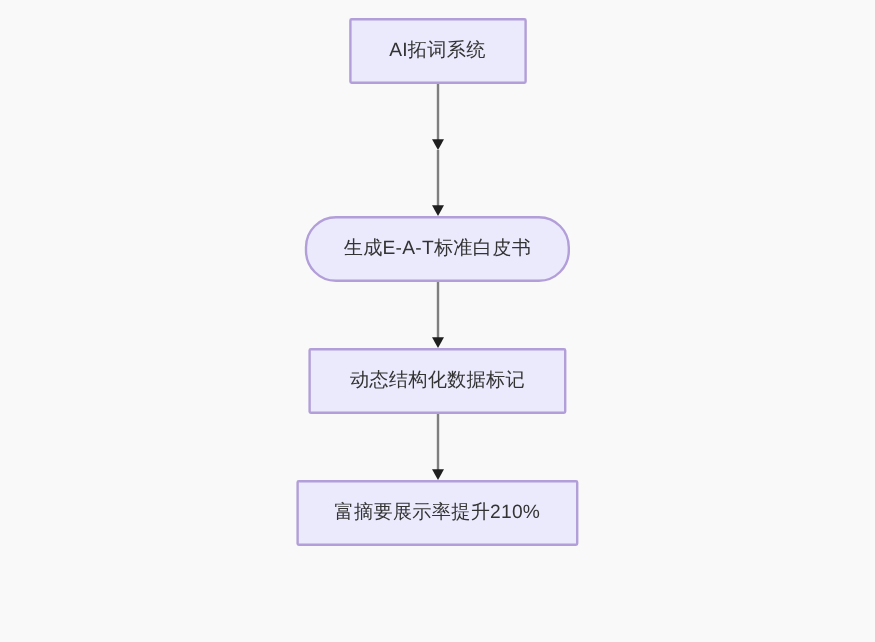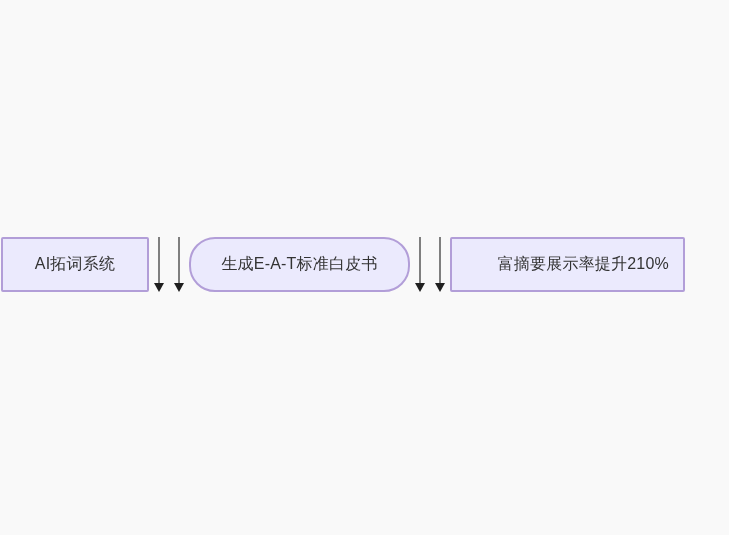--- a/index.html
+++ b/index.html
@@ -21,20 +21,21 @@
     background: #f9f9f9;
   }
 
   .flow-stack {
     position: absolute;
     left: 0;
     top: 0;
     width: 729px;
     height: 528px;
     display: flex;
+    flex-direction: column;
     align-items: center;
   }
 
   .flow-node {
     position: relative;
     box-sizing: border-box;
     background: #ebeafd;
     border: 2px solid #b29ed8;
     border-radius: 2px;
     height: 55px;
@@ -51,21 +52,21 @@
   .flow-node-label {
     display: block;
     padding: 0 14px;
   }
 
   
   .node-w1 { width: 148px; }
   .node-w2 { width: 190px; }
   .node-w3 { width: 221px; border-radius: 26px; }
   .node-w4 { width: 215px; }
-  .node-w5 { width: 235px; justify-content: flex-end; }
+  .node-w5 { width: 235px; }
 
   .flow-connector {
     position: relative;
     width: 20px;
     height: 55px;
     display: flex;
     justify-content: center;
   }
 
   .flow-connector .conn-line {
@@ -117,20 +118,23 @@
 
     <div class="flow-node node-w3">
       <span class="flow-node-label">生成E-A-T标准白皮书</span>
     </div>
 
     <div class="flow-connector">
       <span class="conn-line"></span>
       <span class="conn-arrowhead"></span>
     </div>
 
+    <div class="flow-node node-w4">
+      <span class="flow-node-label">动态结构化数据标记</span>
+    </div>
 
     <div class="flow-connector">
       <span class="conn-line"></span>
       <span class="conn-arrowhead"></span>
     </div>
 
     <div class="flow-node node-w5">
       <span class="flow-node-label">富摘要展示率提升210%</span>
     </div>
 

